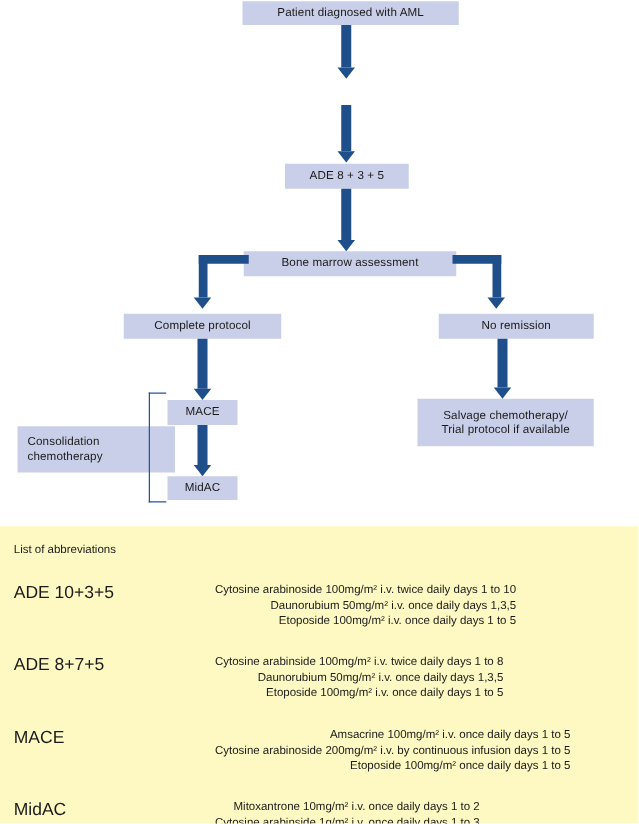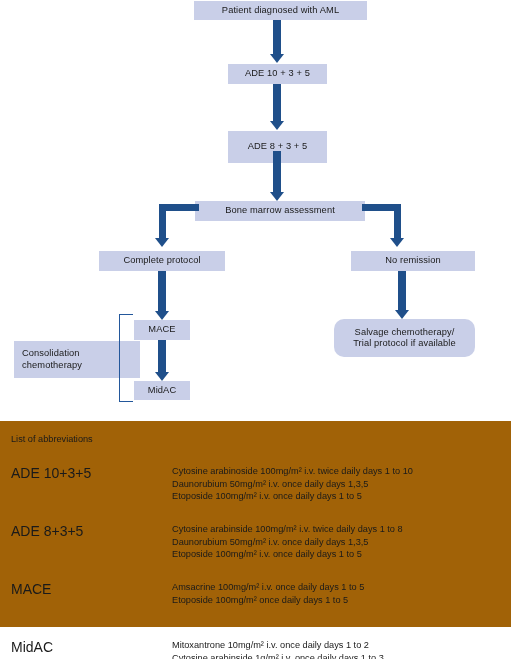--- a/index.html
+++ b/index.html
@@ -65,23 +65,24 @@
     box-sizing: border-box;
     background: transparent;
   }
 
   
   #abbrev-panel {
     position: absolute;
     left: 0;
     top: 421px;
     width: 511px;
-    height: 206px;
-    background: #a16207;
+    height: 238px;
+    background: #fef9c3;
     box-sizing: border-box;
+    text-align: right;
   }
   #abbrev-title {
     position: absolute;
     left: 11px;
     top: 13px;
     font-size: 9.2px;
     color: #1a1a1a;
   }
   .abbrev-row {
     position: absolute;
@@ -108,35 +109,34 @@
   }
   .abbrev-lines div { white-space: nowrap; }
 </style>
 </head>
 <body>
 
 <div id="page">
 
   <div class="node" style="left:194px; top:1px; width:173px; height:19px;">Patient diagnosed with AML</div>
 
-  <div class="node" style="left:228px; top:64px; width:99px; height:20px;">ADE 10 + 3 + 5</div>
-
-  <div class="node" style="left:228px; top:131px; width:99px; height:32px;">ADE 8 + 3 + 5</div>
+
+  <div class="node" style="left:228px; top:131px; width:99px; height:20px;">ADE 8 + 3 + 5</div>
 
   <div class="node" style="left:195px; top:201px; width:170px; height:20px;">Bone marrow assessment</div>
 
   <div class="node" style="left:99px; top:251px; width:126px; height:20px;">Complete protocol</div>
 
   <div class="node" style="left:351px; top:251px; width:124px; height:20px;text-align:center;">No remission</div>
 
   <div class="node" style="left:134px; top:320px; width:56px; height:20px;">MACE</div>
 
   <div class="node" style="left:134px; top:381px; width:56px; height:19px;">MidAC</div>
 
-  <div class="node" style="left:334px; top:319px; width:141px; height:38px;border-radius:10px;">Salvage chemotherapy/
+  <div class="node" style="left:334px; top:319px; width:141px; height:38px;">Salvage chemotherapy/
 Trial protocol if available</div>
 
   <div class="node left-align" style="left:14px; top:341px; width:126px; height:37px;">Consolidation
 chemotherapy</div>
 
   <div class="vline" style="left:273px; top:20px; width:8px; height:34px;"></div>
   <div class="arrowhead" style="left:270px; top:54px;"></div>
 
   <div class="vline" style="left:273px; top:84px; width:8px; height:37px;"></div>
   <div class="arrowhead" style="left:270px; top:121px;"></div>
@@ -170,32 +170,33 @@
     <div class="abbrev-row" style="top:44px;">
       <div class="abbrev-key">ADE 10+3+5</div>
       <div class="abbrev-lines">
         <div>Cytosine arabinoside 100mg/m² i.v. twice daily days 1 to 10</div>
         <div>Daunorubium 50mg/m² i.v. once daily days 1,3,5</div>
         <div>Etoposide 100mg/m² i.v. once daily days 1 to 5</div>
       </div>
     </div>
 
     <div class="abbrev-row" style="top:102px;">
-      <div class="abbrev-key">ADE 8+3+5</div>
+      <div class="abbrev-key">ADE 8+7+5</div>
       <div class="abbrev-lines">
         <div>Cytosine arabinside 100mg/m² i.v. twice daily days 1 to 8</div>
         <div>Daunorubium 50mg/m² i.v. once daily days 1,3,5</div>
         <div>Etoposide 100mg/m² i.v. once daily days 1 to 5</div>
       </div>
     </div>
 
     <div class="abbrev-row" style="top:160px;">
       <div class="abbrev-key">MACE</div>
       <div class="abbrev-lines">
         <div>Amsacrine 100mg/m² i.v. once daily days 1 to 5</div>
+        <div>Cytosine arabinoside 200mg/m² i.v. by continuous infusion days 1 to 5</div>
         <div>Etoposide 100mg/m² once daily days 1 to 5</div>
       </div>
     </div>
 
     <div class="abbrev-row" style="top:218px;">
       <div class="abbrev-key">MidAC</div>
       <div class="abbrev-lines">
         <div>Mitoxantrone 10mg/m² i.v. once daily days 1 to 2</div>
         <div>Cytosine arabinside 1g/m² i.v. once daily days 1 to 3</div>
       </div>

